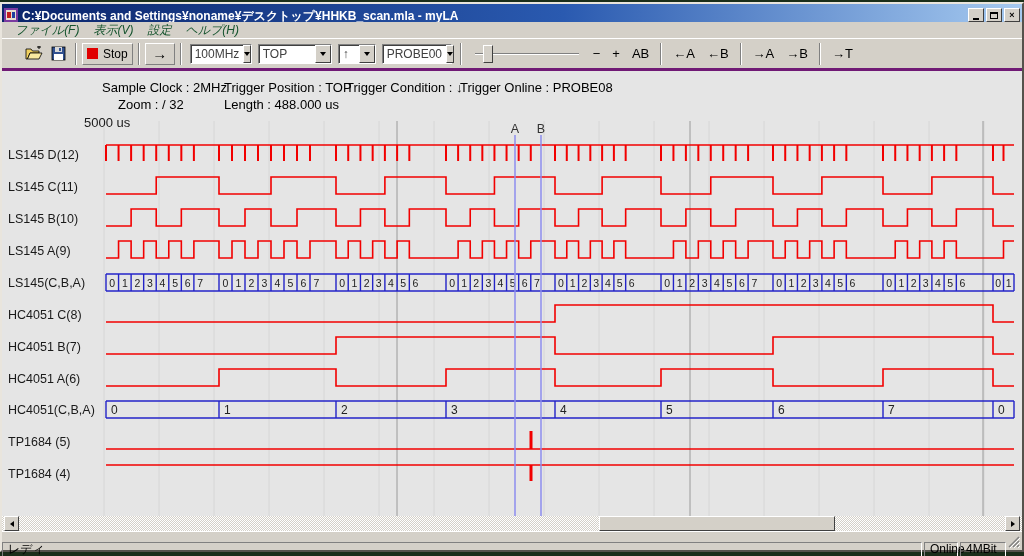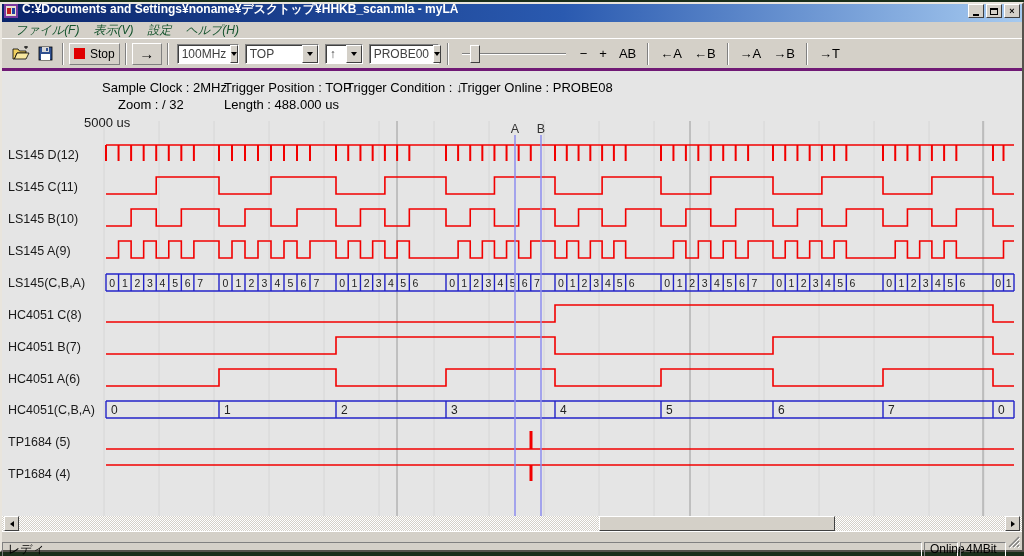--- a/index.html
+++ b/index.html
@@ -6,39 +6,39 @@
   html,body { width:1024px; height:556px; overflow:hidden; }
   body { font-family:"Liberation Sans", sans-serif; font-size:12px; background:#3d553d; }
   .screen { position:relative; width:1024px; height:556px; background:#1a2e1a; }
   .window { position:absolute; left:0; top:2px; width:1024px; height:550px;
     background:#d4d0c8;
     border-top:2px solid #e9e5dd; border-left:2px solid #e9e5dd;
     border-right:2px solid #55524c; border-bottom:2px solid #55524c; }
   
   .titlebar { position:absolute; left:0; top:0; right:0; height:18px;
     background:linear-gradient(90deg,#0a246a 0%,#2a5ab0 55%,#a6caf0 100%);
-    display:flex; align-items:flex-end; padding:4px 2px; }
+    display:flex; align-items:flex-start; padding:4px 2px; }
   .titlebar .title { color:#fff; font-size:12px; font-weight:bold; margin-left:4px;
     white-space:nowrap; overflow:hidden; flex:1; }
   .appicon { width:14px; height:14px; flex:0 0 14px; }
   .winbtn { width:16px; height:14px; margin-left:2px; background:#d4d0c8;
     border-top:1px solid #fff; border-left:1px solid #fff;
     border-right:1px solid #404040; border-bottom:1px solid #404040;
     display:flex; align-items:center; justify-content:center;
     font-size:9px; font-weight:bold; color:#000; line-height:1; }
   .glyph-min { width:6px; height:2px; background:#000; margin-top:7px; }
   .glyph-max { width:8px; height:7px; border:1px solid #000; border-top:2px solid #000; }
   
   .menubar { position:absolute; left:0; top:18px; right:0; height:16px;
     display:flex; align-items:center; padding-left:6px; background:#d4d0c8; }
   .menu-item { padding:1px 7px; color:#14532d;font-style:italic; }
   
   .toolbar { position:absolute; left:0; top:34px; right:0; height:30px;
     border-top:1px solid #fff; background:#d4d0c8;
-    display:flex; align-items:center; padding-left:6px; }
+    display:flex; align-items:center; padding-left:19px; }
   .tb-sep { width:2px; height:22px; margin:0 5px;
     border-left:1px solid #808080; border-right:1px solid #fff; }
   .tb-btn { display:flex; align-items:center; justify-content:center;
     height:22px; padding:0 4px; color:#000; }
   .tb-raised { border-top:1px solid #fff; border-left:1px solid #fff;
     border-right:1px solid #808080; border-bottom:1px solid #808080; }
   .stop-square { width:11px; height:11px; background:#e00000; margin-right:5px; }
   .arrow-run { font-size:15px; font-weight:bold; }
   .combo { display:flex; height:20px; margin:0 3px; background:#fff;
     border-top:1px solid #808080; border-left:1px solid #808080;

